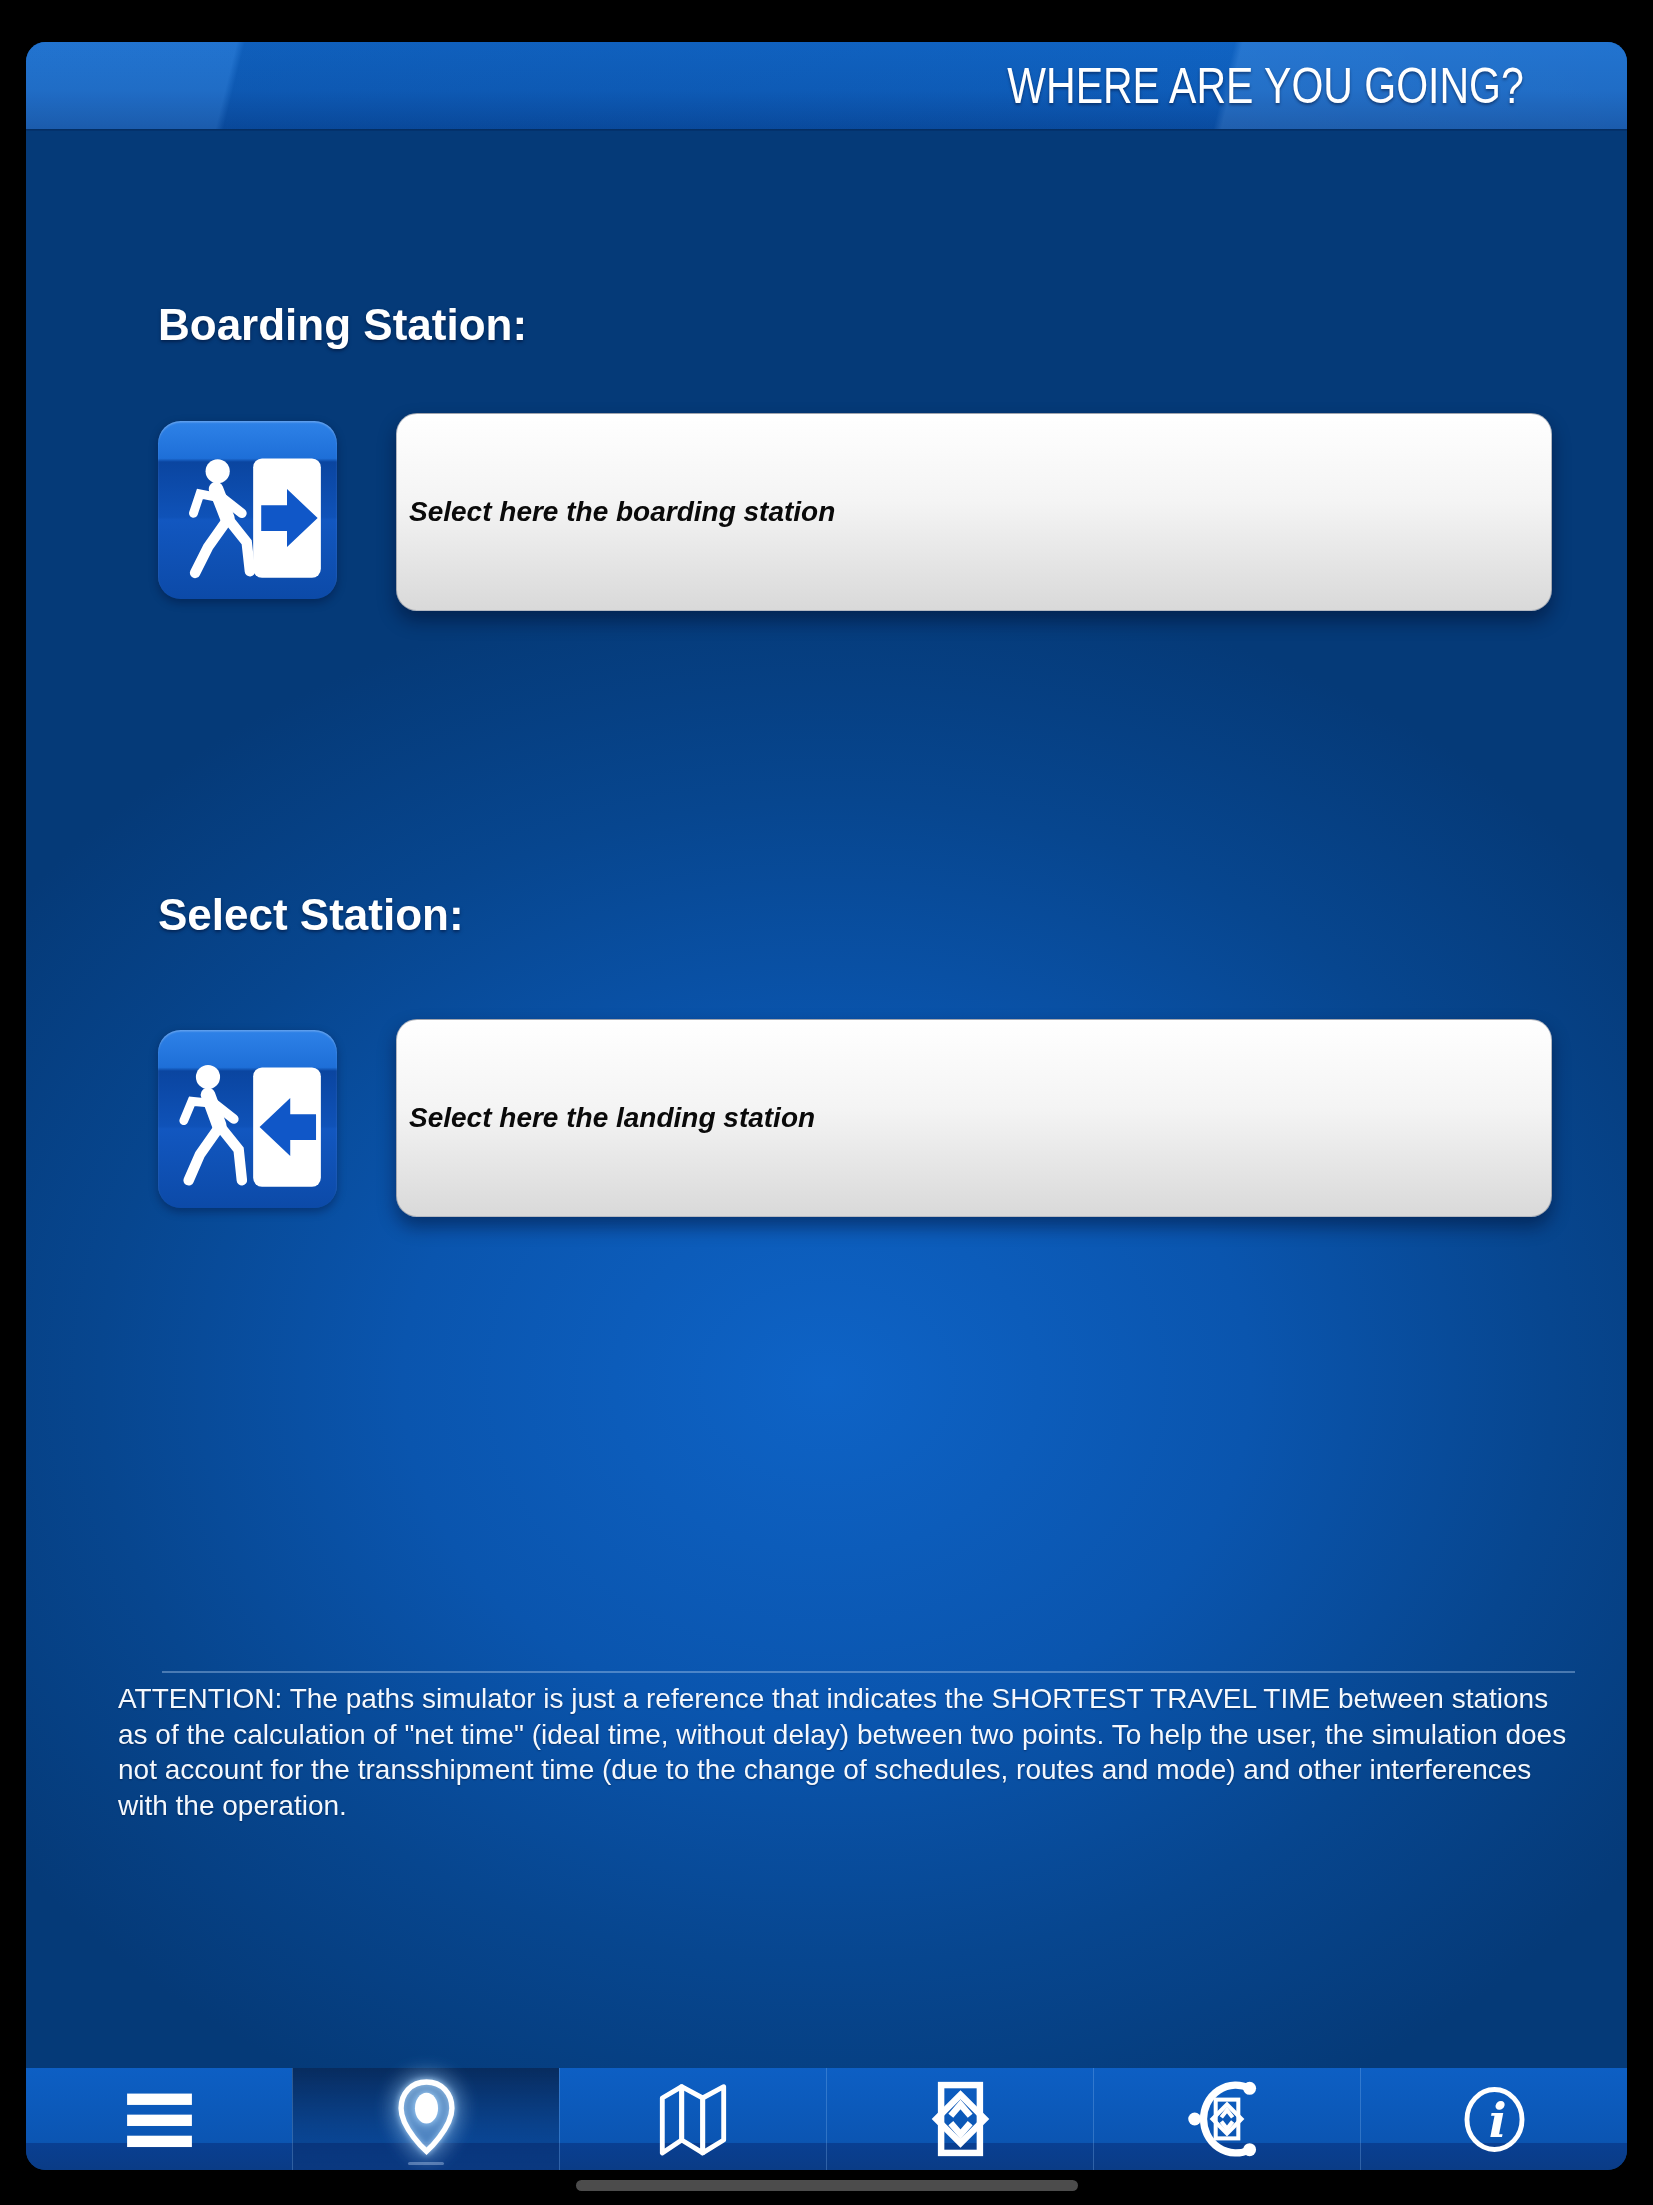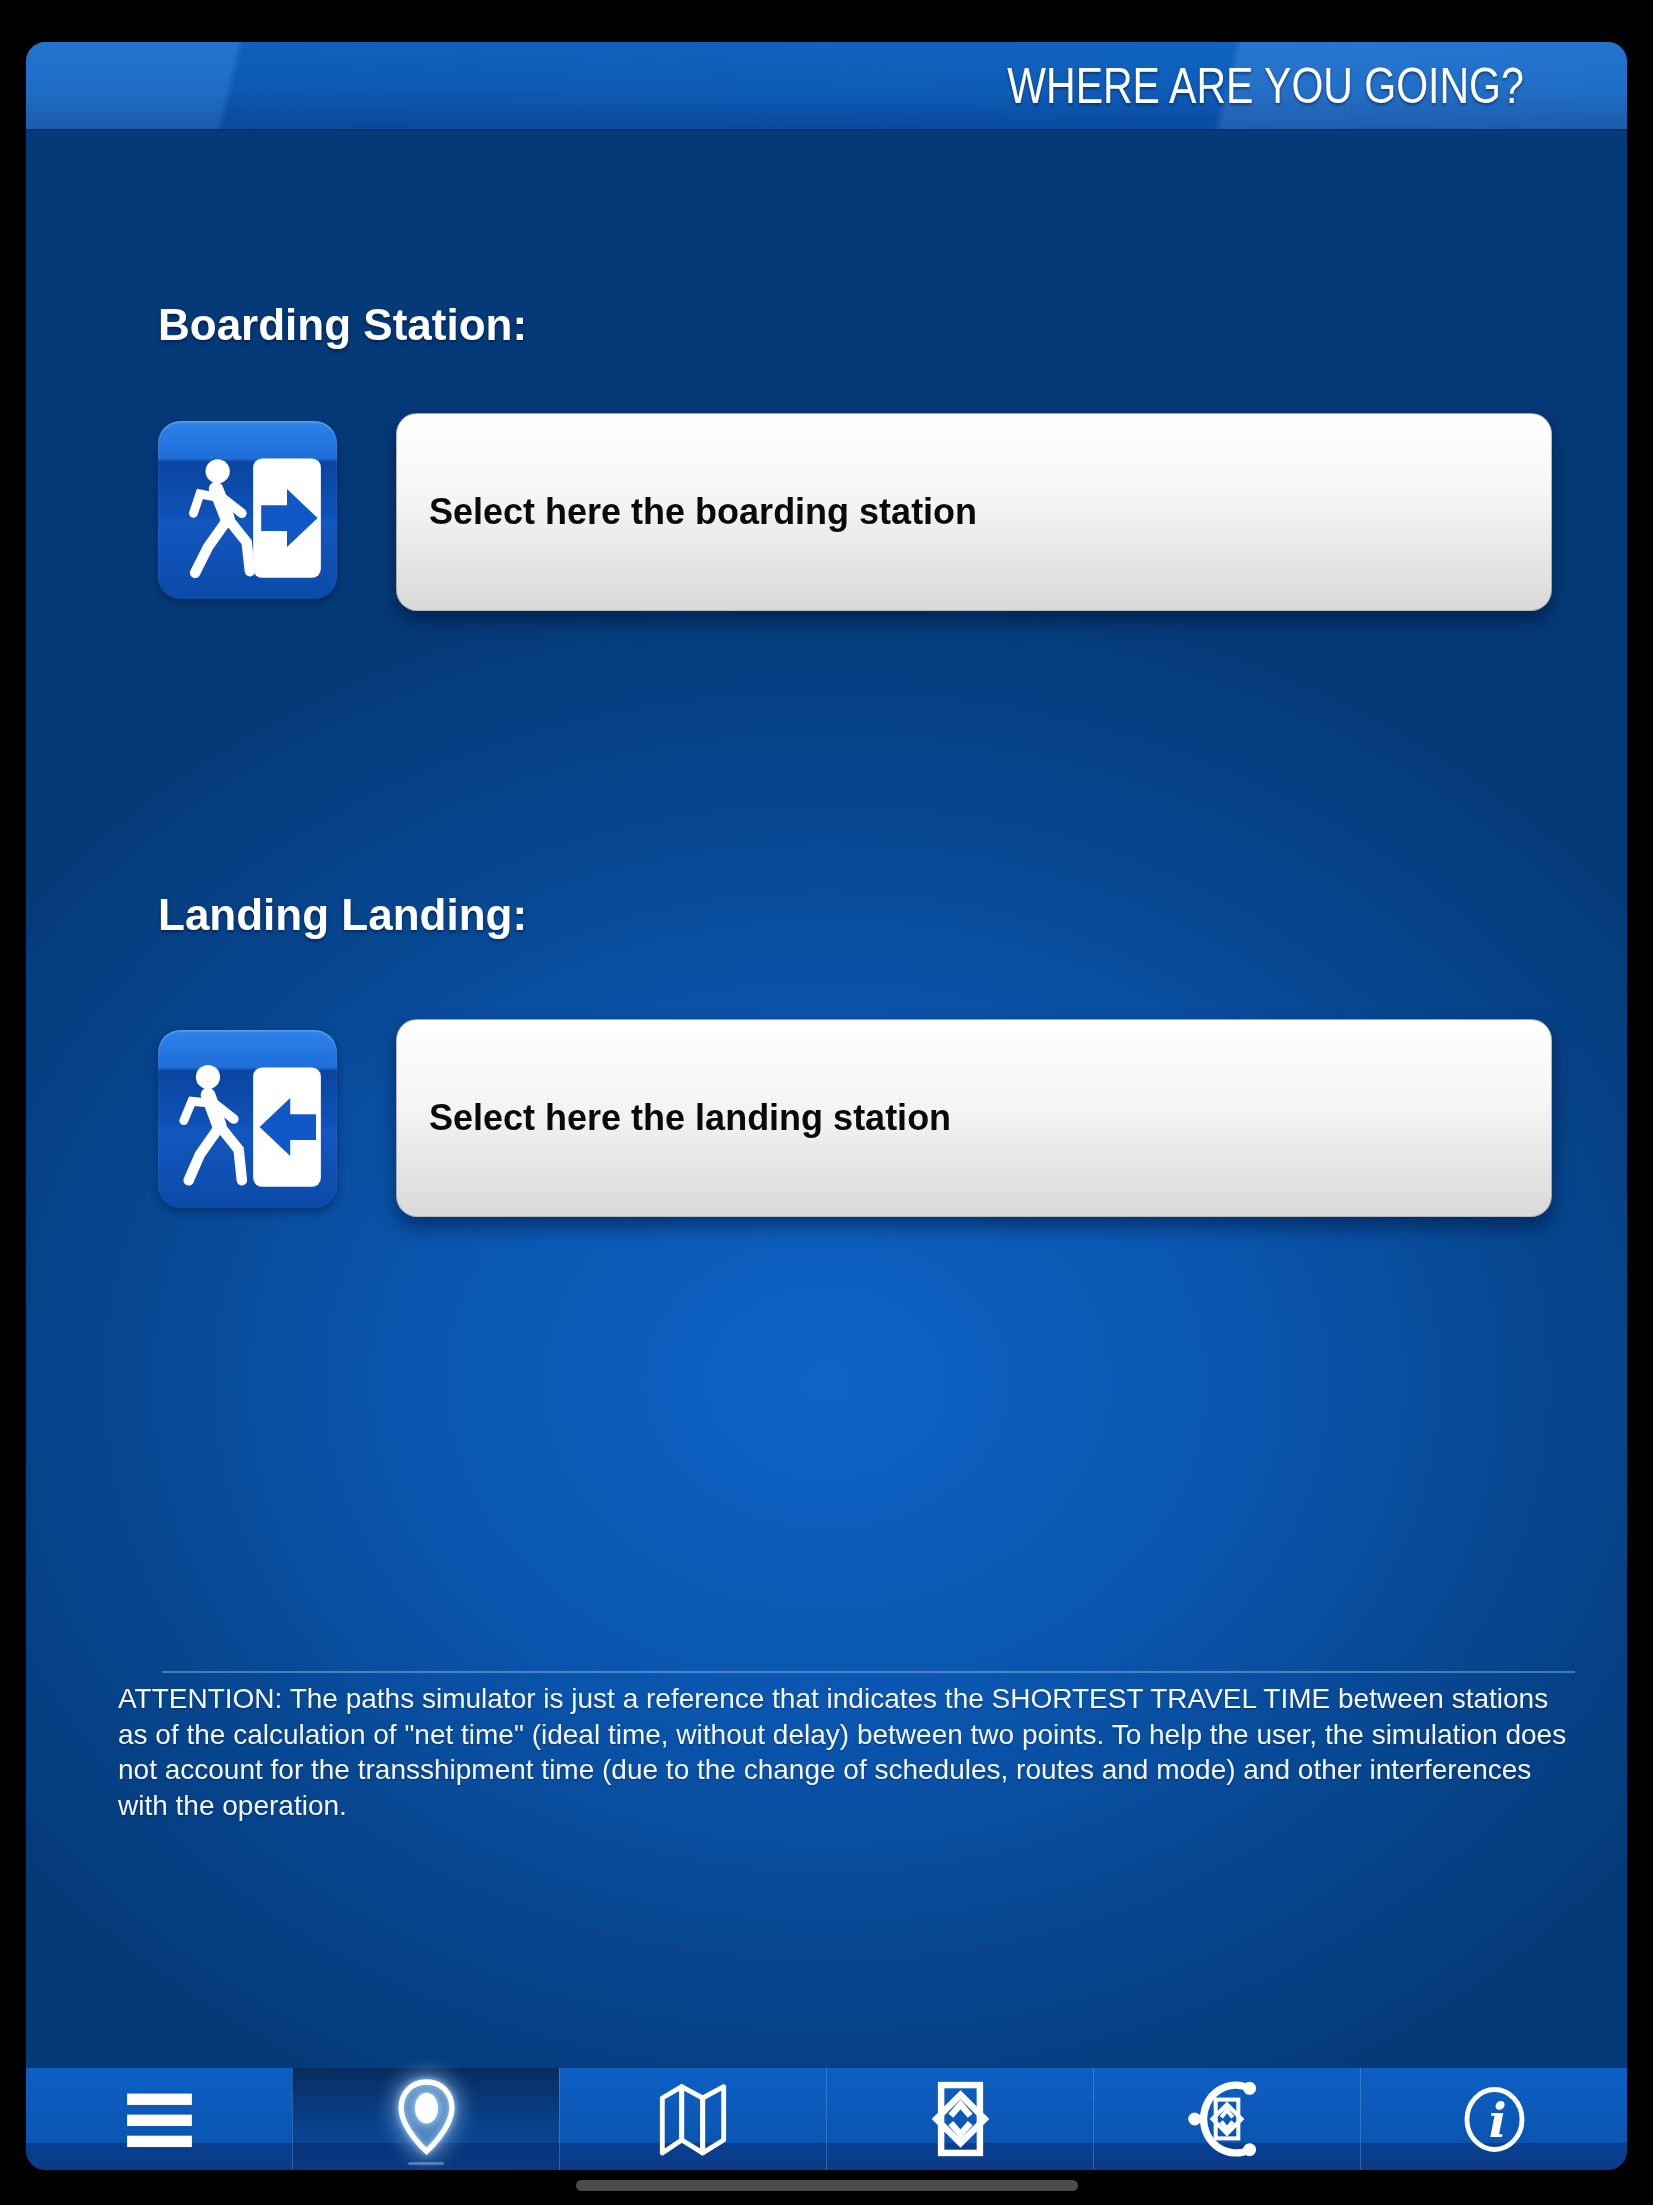--- a/index.html
+++ b/index.html
@@ -49,21 +49,21 @@
   .select-btn{
     position:absolute; left:370px; width:1154px; height:196px; border-radius:21px;
     background:linear-gradient(180deg,#ffffff 0%,#f4f4f4 45%,#d9d9d9 100%);
     border:0.8px solid rgba(90,100,120,0.45);
     box-shadow: 0 9.7px 18px rgba(0,8,35,0.45), inset 0 1.6px 0 #fff;
     display:flex; align-items:center; cursor:pointer;
   }
   .btn-boarding{top:371px;}
   .btn-landing{top:977px;}
   .select-btn span{
-    margin-left:32px; font-size:36px; font-weight:bold; color:#0a0a0a;
+    margin-left:12px; font-size:28px; font-weight:bold; color:#0a0a0a;font-style:italic;
   }
   
   .notice-divider{
     position:absolute; left:136px; top:1629px; width:1413px; height:1.6px;
     background:rgba(175,205,240,0.4);
   }
   .notice{
     position:absolute; left:92px; top:1639px; width:1465px;
     color:#f4f8fd; font-size:28px; line-height:1.27;
     text-shadow:0 0.8px 1.6px rgba(0,10,40,0.4);
@@ -122,21 +122,21 @@
       <g fill="#1057c8">
         <polygon points="128,104 160,104 160,84 198,120 160,156 160,136 128,136"></polygon>
       </g>
     </svg>
   </div>
 
   <div class="select-btn btn-boarding">
     <span>Select here the boarding station</span>
   </div>
 
-  <div class="section-label label-landing">Landing Landing:</div>
+  <div class="section-label label-landing">Select Station:</div>
 
   <div class="station-tile tile-landing">
     <svg width="179" height="178" viewBox="0 0 222 220">
 
       <g stroke="#ffffff" stroke-linecap="round" fill="none">
         <circle cx="62" cy="58" r="15" fill="#ffffff" stroke="none"></circle>
         <path d="M62 80 L76 118" stroke-width="18"></path>
         <path d="M66 88 L94 110" stroke-width="12"></path>
         <path d="M62 90 L42 88 L32 112" stroke-width="11"></path>
         <path d="M76 118 L100 148 L104 186" stroke-width="13"></path>

